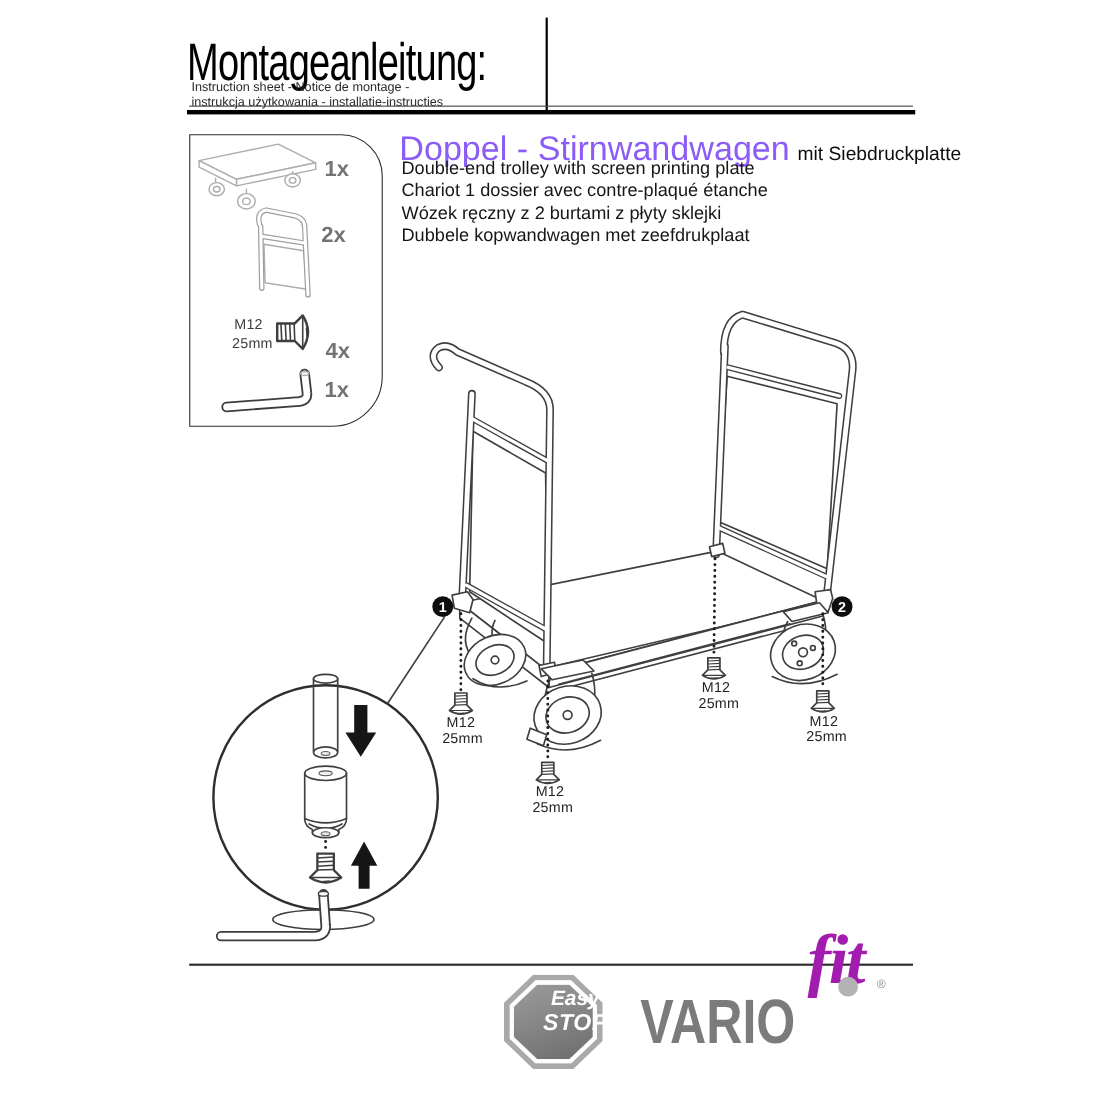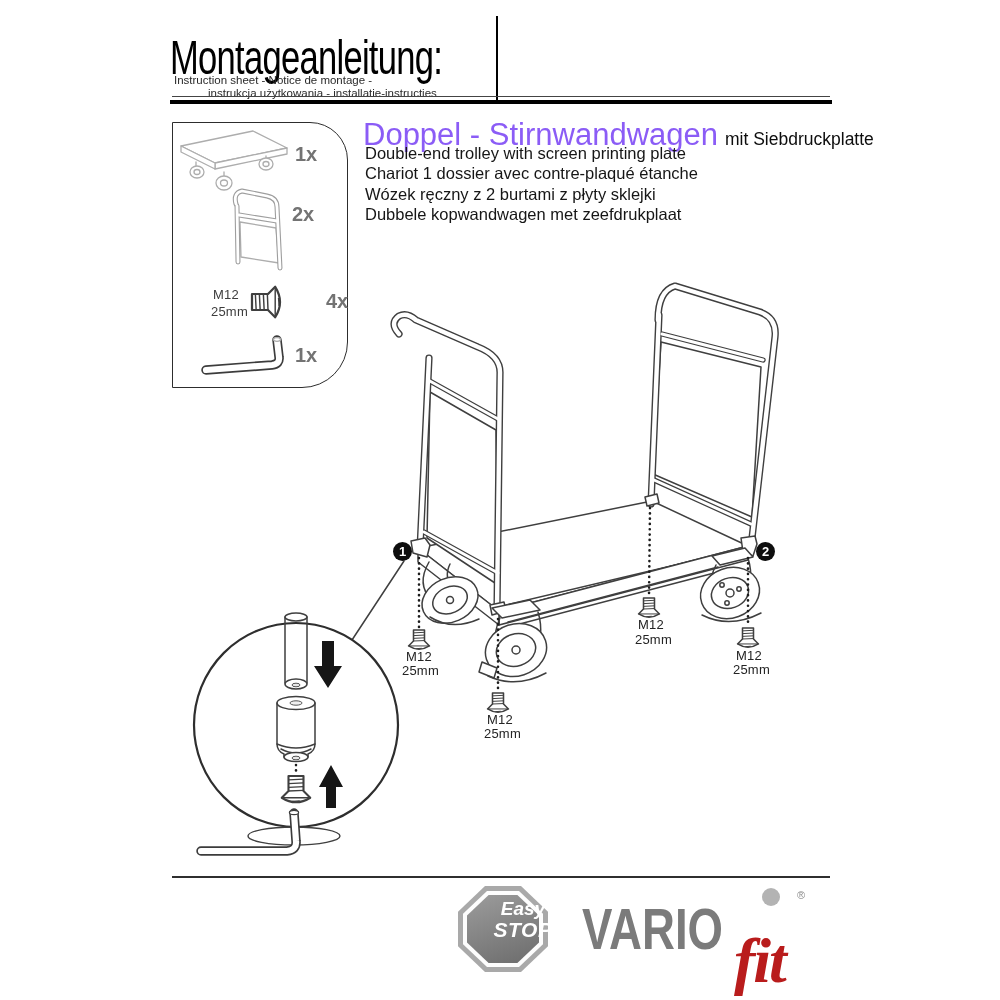--- a/index.html
+++ b/index.html
@@ -33,22 +33,22 @@
   #octagon{left:458px;top:886px;width:90px;height:86px;}
   .oct{position:absolute;clip-path:polygon(30% 0,70% 0,100% 30%,100% 70%,70% 100%,30% 100%,0 70%,0 30%);}
   #oct1{left:0;top:0;width:90px;height:86px;background:#a9a9a9;}
   #oct2{left:5px;top:5px;width:80px;height:76px;background:#fdfdfd;}
   #oct3{left:9px;top:9px;width:72px;height:68px;background:linear-gradient(160deg,#9c9c9c 0%,#6c6c6c 100%);}
   #oct-text{left:0;top:13px;width:90px;text-align:center;font-style:italic;color:#fff;margin-left:20px;}
   #oct-easy{font-size:19px;font-weight:600;line-height:20px;}
   #oct-stop{font-size:21px;font-weight:800;line-height:21px;letter-spacing:.5px;}
   #brand-vario{left:582px;top:896px;font-size:57px;font-weight:bold;color:#7b7b7b;
                letter-spacing:0;transform:scaleX(.8);transform-origin:left top;white-space:nowrap;}
-  #brand-fit{left:734px;top:924px;font-family:"Liberation Serif",serif;font-style:italic;
-             font-weight:600;font-size:64px;color:#b91c1c;letter-spacing:-2px;}
+  #brand-fit{left:734px;top:836px;font-family:"Liberation Serif",serif;font-style:italic;
+             font-weight:600;font-size:64px;color:#a21caf;letter-spacing:-2px;}
   #brand-dot{left:762px;top:888px;width:18px;height:18px;border-radius:50%;background:#b3b3b3;}
   #brand-reg{left:797px;top:889px;font-size:11px;color:#8a8a8a;}
   svg{position:absolute;left:0;top:0;}
   
   .ln{fill:none;stroke:#3f3f3f;stroke-width:1.5;stroke-linecap:round;stroke-linejoin:round;}
   .lt{fill:none;stroke:#adadad;stroke-width:1.3;stroke-linecap:round;stroke-linejoin:round;}
   .fw{fill:#fff;stroke:#3f3f3f;stroke-width:1.5;stroke-linejoin:round;}
   .fl{fill:#fff;stroke:#adadad;stroke-width:1.3;stroke-linejoin:round;}
   .tO{fill:none;stroke:#3f3f3f;stroke-width:7.2;stroke-linecap:round;stroke-linejoin:round;}
   .tI{fill:none;stroke:#fff;stroke-width:4.4;stroke-linecap:round;stroke-linejoin:round;}
@@ -225,37 +225,37 @@
       <g>
         <path class="kO" d="M294,813 L296,841 Q297,850 287,851 L201,851"></path>
         <path class="kI" d="M294,813 L296,841 Q297,850 287,851 L201,851"></path>
         <ellipse cx="294" cy="812.5" rx="4.6" ry="2.2" fill="#fff" stroke="#3c3c3c" stroke-width="1.2"></ellipse>
       </g>
     </g>
   </svg>
 
   <div class="abs" id="hdr-title">Montageanleitung:</div>
   <div class="abs hdr-sub" style="top:74px;text-align:center;">Instruction sheet - Notice de montage  -</div>
-  <div class="abs hdr-sub" style="top:87px;margin-left:34px;">instrukcja użytkowania - installatie-instructies</div>
+  <div class="abs hdr-sub" style="top:87px;">instrukcja użytkowania - installatie-instructies</div>
   <div class="abs" id="hdr-divider"></div>
   <div class="abs" id="rule-thin"></div>
   <div class="abs" id="rule-thick"></div>
 
   <div class="abs" id="prod-title">
     <span class="big">Doppel - Stirnwandwagen</span><span class="suffix">mit Siebdruckplatte</span>
   </div>
   <div class="abs prod-line" style="top:144px;">Double-end trolley with screen printing plate</div>
   <div class="abs prod-line" style="top:164px;">Chariot 1 dossier avec contre-plaqué étanche</div>
   <div class="abs prod-line" style="top:185px;">Wózek ręczny z 2 burtami z płyty sklejki</div>
   <div class="abs prod-line" style="top:205px;">Dubbele kopwandwagen met zeefdrukplaat</div>
 
   <div class="abs" id="parts-box"></div>
   <div class="abs qty" style="left:295px;top:143px;">1x</div>
   <div class="abs qty" style="left:292px;top:203px;">2x</div>
-  <div class="abs qty" style="left:296px;top:290px;margin-left:30px;">4x</div>
+  <div class="abs qty" style="left:296px;top:308px;">4x</div>
   <div class="abs qty" style="left:295px;top:344px;">1x</div>
   <div class="abs dlabel gray" style="left:213px;top:287px;">M12</div>
   <div class="abs dlabel gray" style="left:211px;top:304px;">25mm</div>
 
   <div class="abs badge" style="left:393px;top:542px;">1</div>
   <div class="abs badge" style="left:756px;top:542px;">2</div>
 
   <div class="abs dlabel" style="left:406px;top:649px;">M12</div>
   <div class="abs dlabel" style="left:402px;top:663px;">25mm</div>
 

